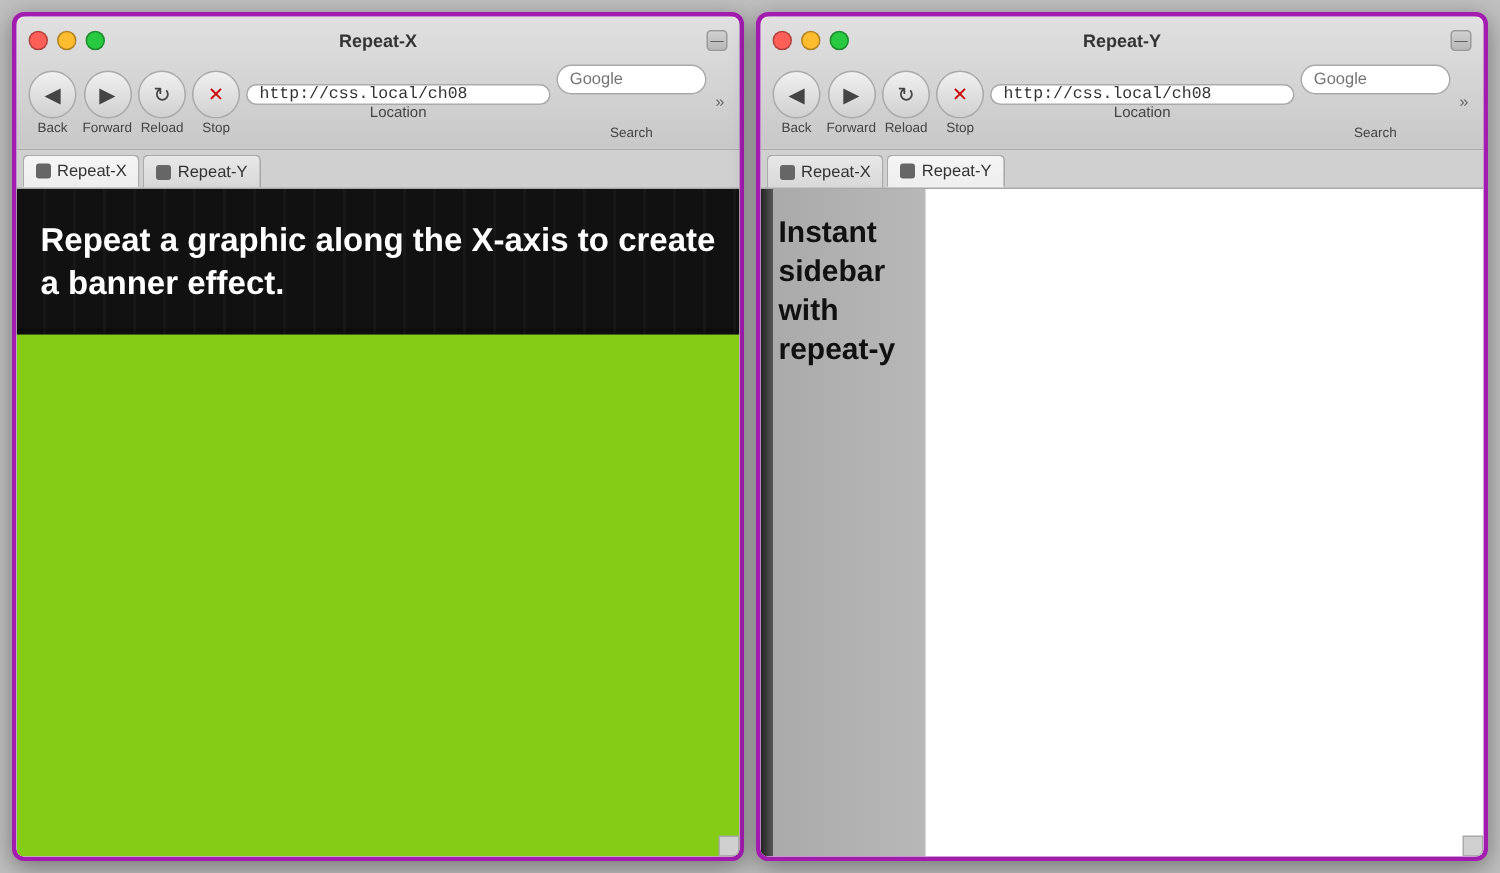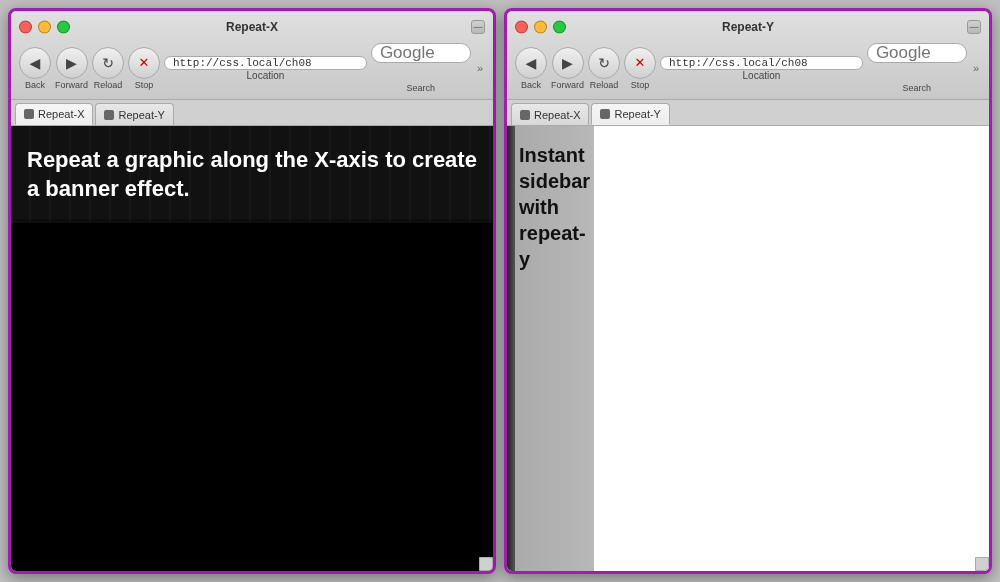--- a/index.html
+++ b/index.html
@@ -170,21 +170,21 @@
       align-items: center;
       width: 100px;
     }
 
     .search-input {
       width: 100%;
       height: 20px;
       border-radius: 10px;
       border: 1px solid #aaa;
       padding: 0 8px;
-      font-size: 17px;
+      font-size: 11px;
       background: white;
       color: #333;
     }
 
     .search-label {
       font-size: 9px;
       color: #444;
       margin-top: 20px;
     }
 
@@ -240,21 +240,21 @@
       flex: 1;
       background: white;
       overflow: hidden;
       position: relative;
     }
 
     
     .repeat-x-content {
       width: 100%;
       height: 100%;
-      background: #000000;
+      background: #84cc16;
       position: relative;
     }
 
     .banner-strip {
       width: 100%;
       background: #111;
       padding: 20px 16px;
       position: relative;
       overflow: hidden;
     }
@@ -292,21 +292,21 @@
 
     
     .repeat-y-content {
       width: 100%;
       height: 100%;
       background: white;
       display: flex;
     }
 
     .sidebar-strip {
-      width: 87px;
+      width: 110px;
       background: linear-gradient(to right, #222 0px, #555 8px, #aaa 8px, #b8b8b8 100%);
       flex-shrink: 0;
       position: relative;
       padding: 16px 12px;
     }
 
     .sidebar-text {
       font-size: 20px;
       font-weight: bold;
       color: #111;

